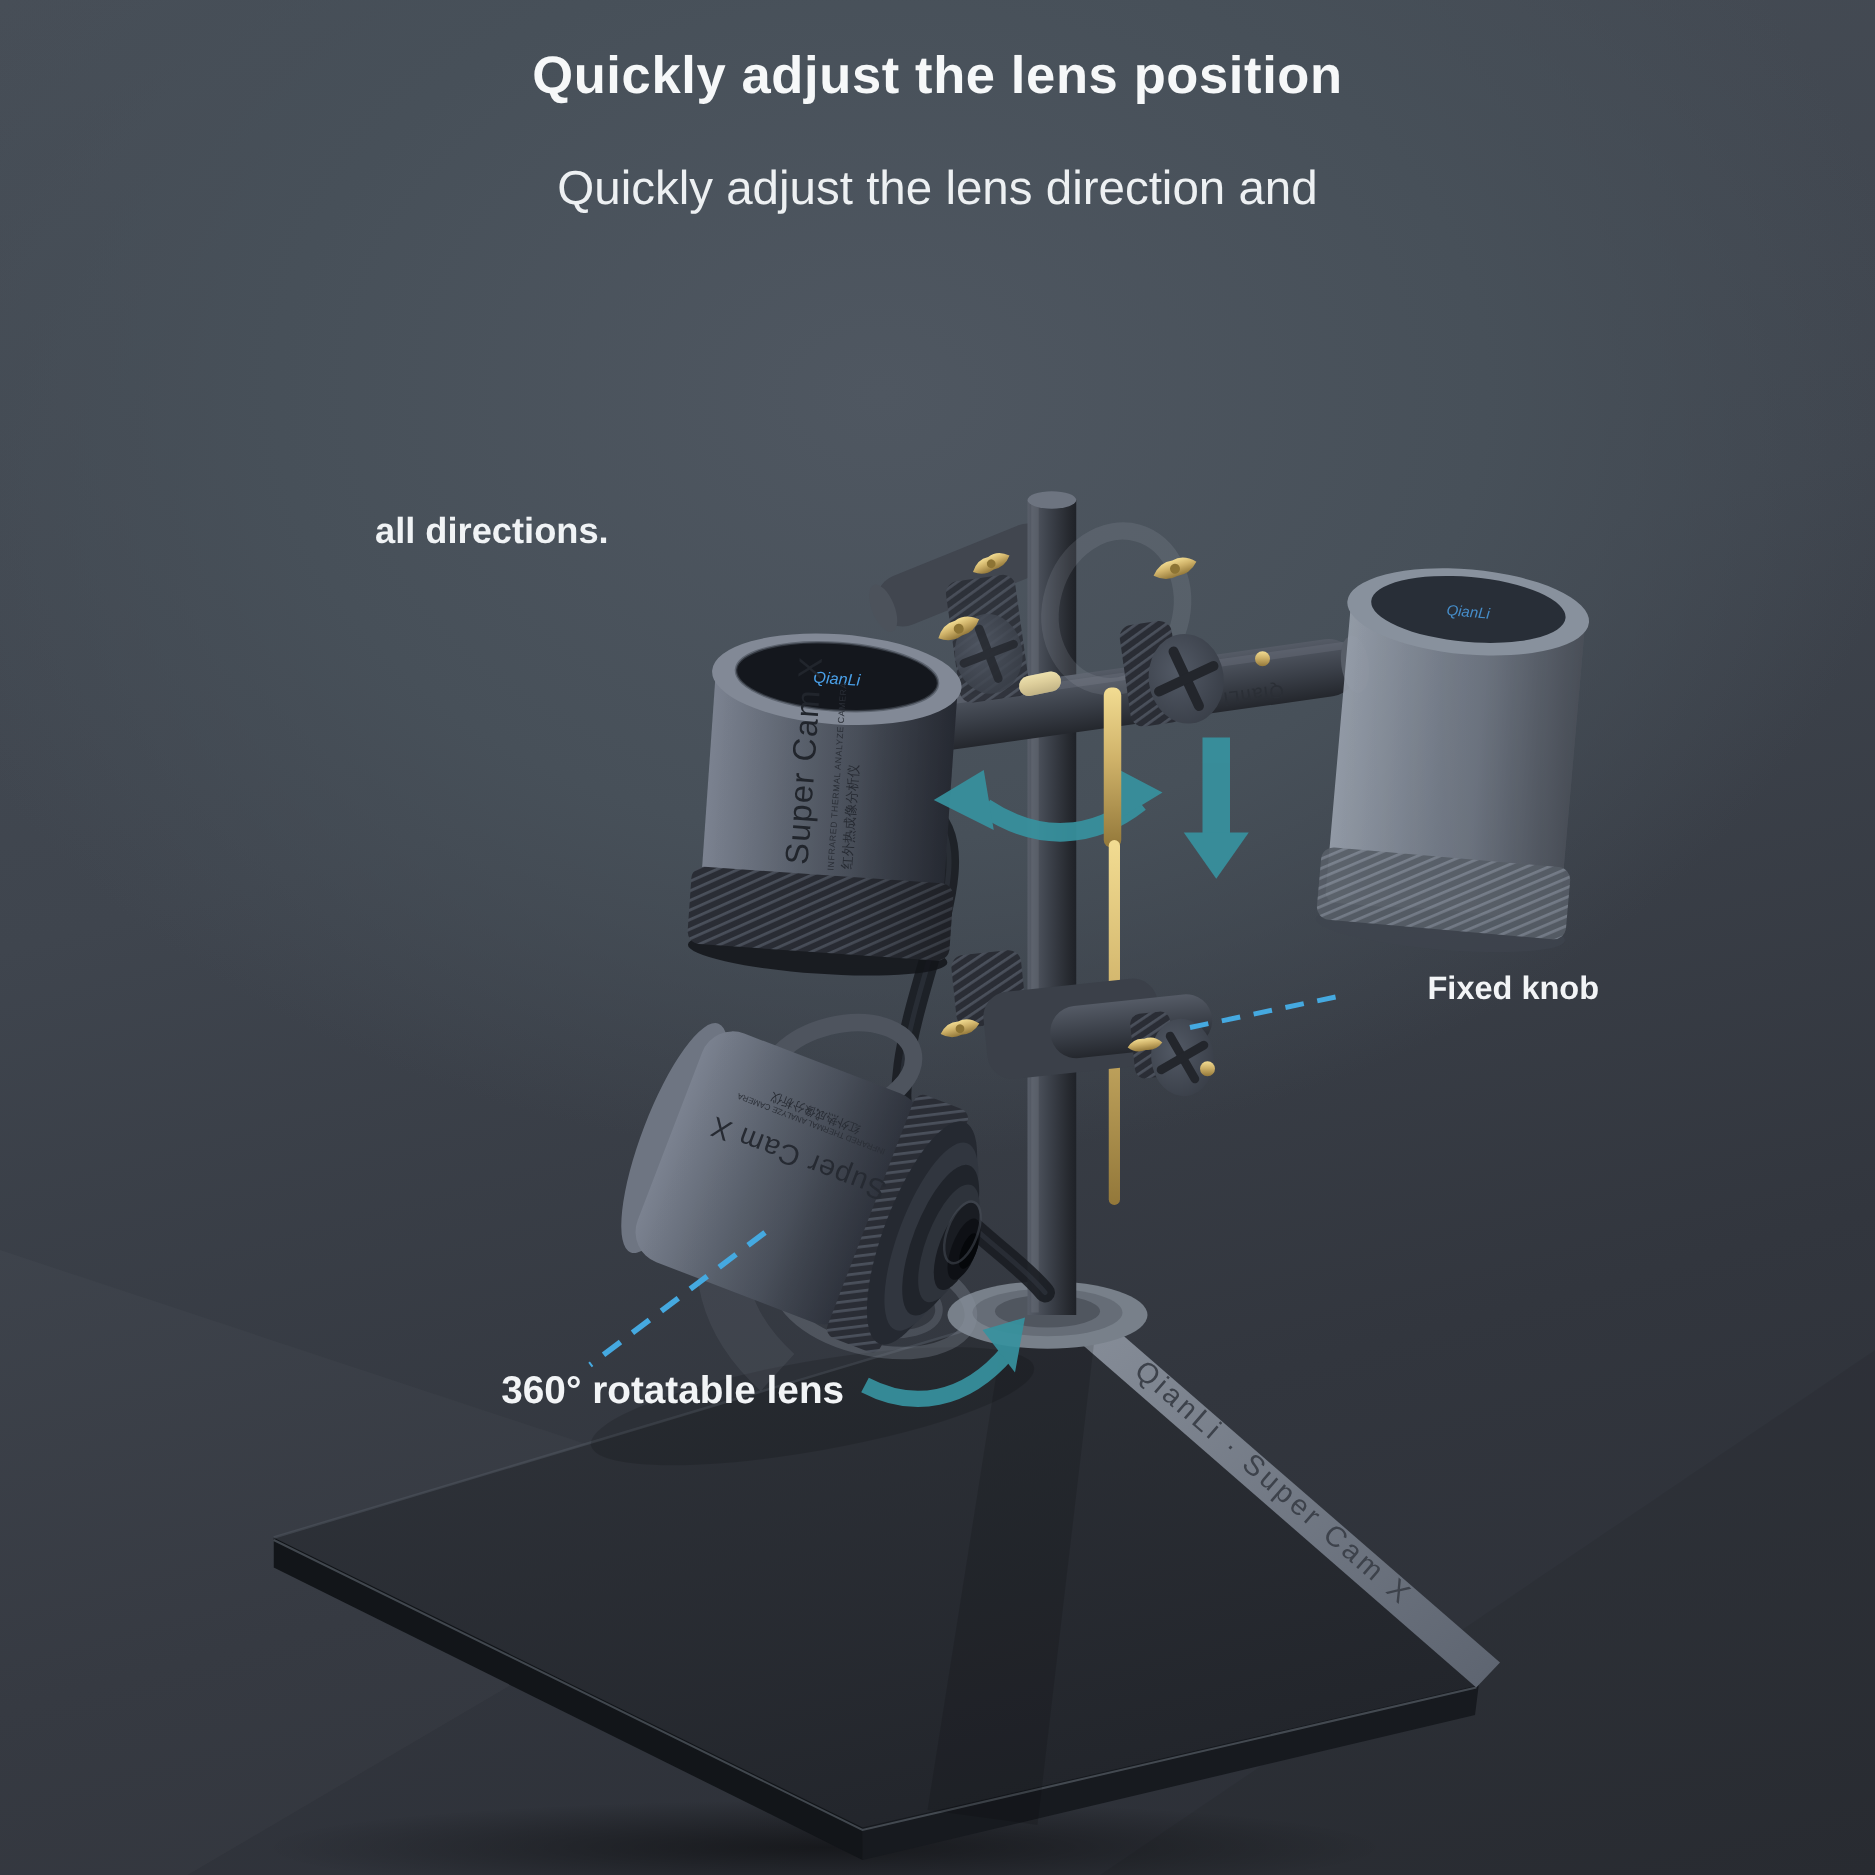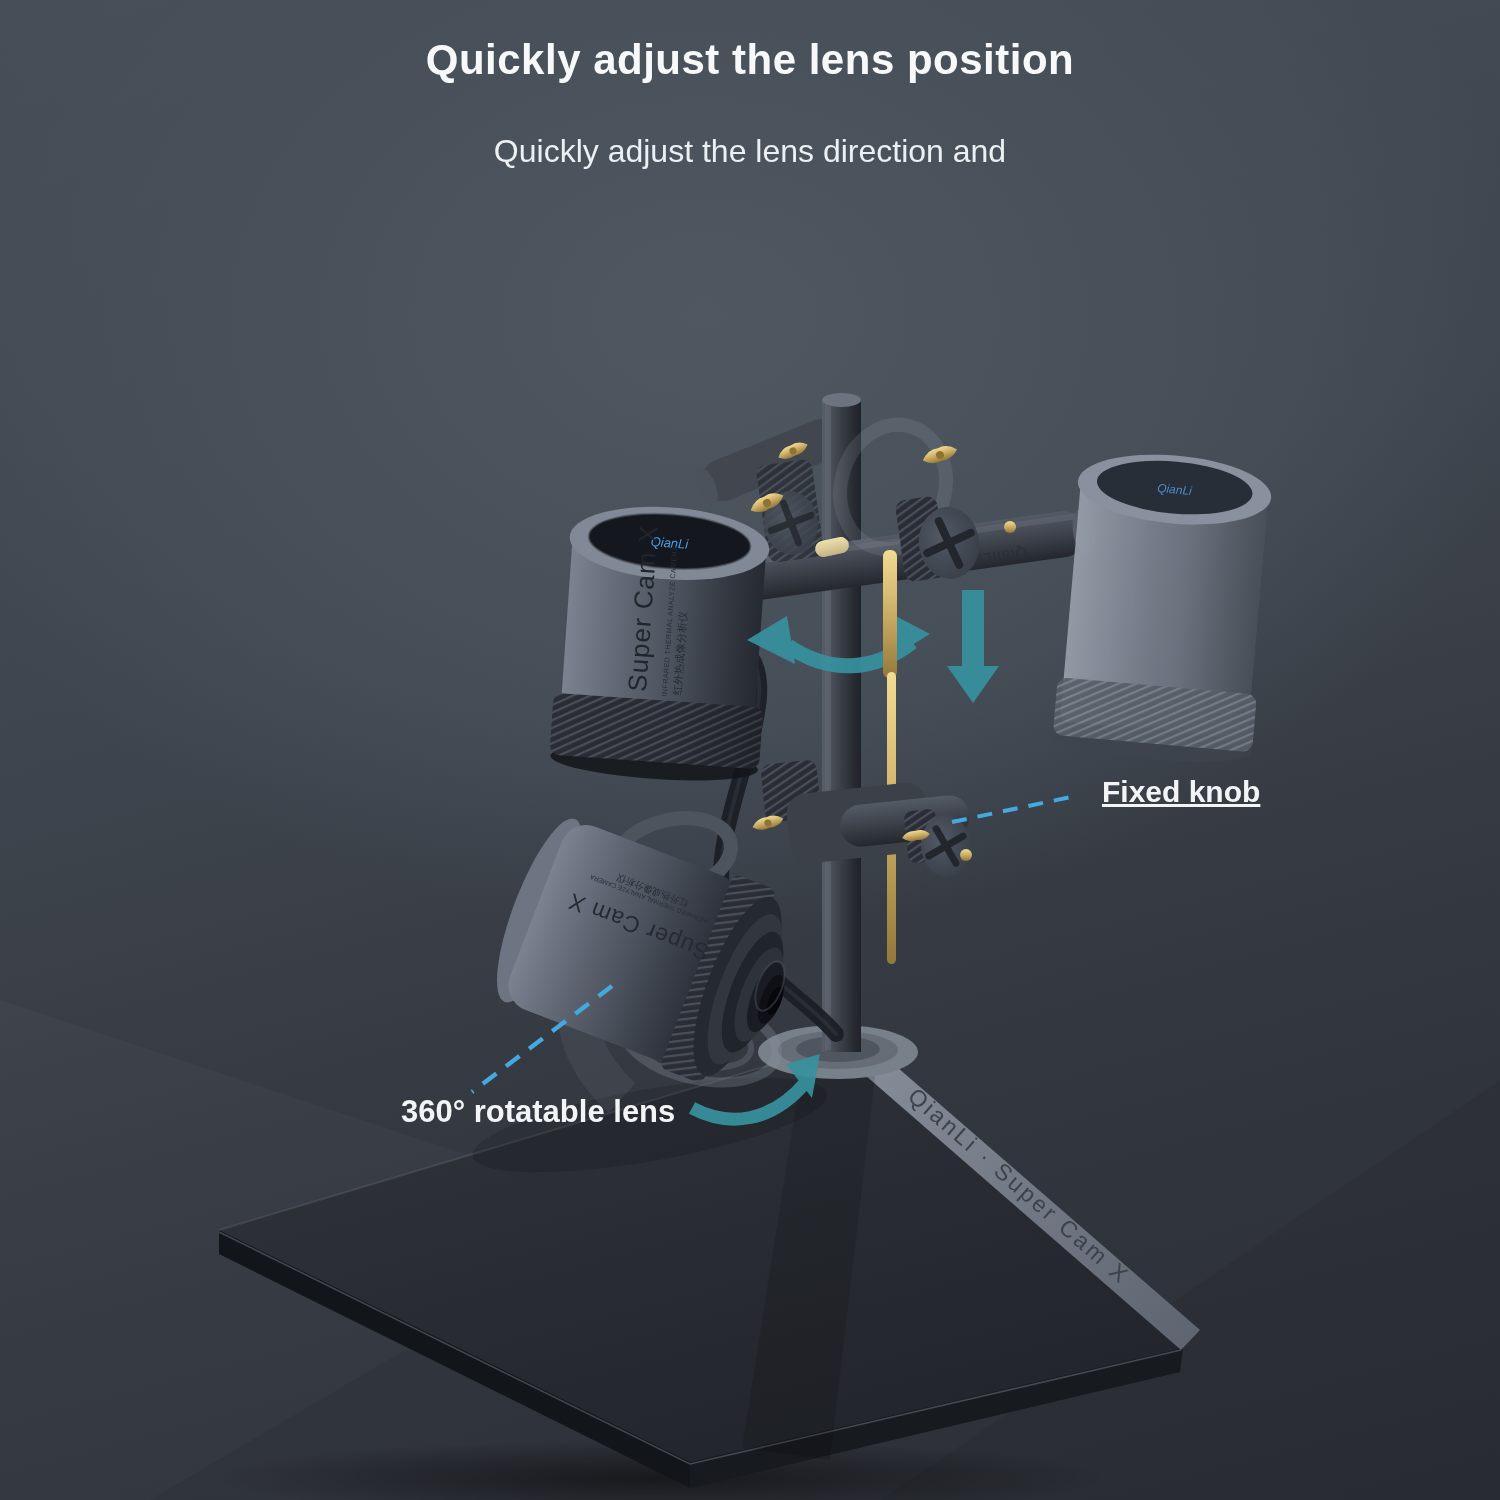--- a/index.html
+++ b/index.html
@@ -9,28 +9,28 @@
     background:
       radial-gradient(1150px 850px at 47% 21%, #4f5761 0%, #475059 42%, rgba(71,80,89,0) 72%),
       linear-gradient(165deg,#474e57 0%,#3f454e 40%,#32363e 72%,#2b2e35 100%);
   }
   .title{
     position:absolute;top:36px;left:0;width:100%;text-align:center;
     font-size:42px;font-weight:700;color:#f6f8f9;letter-spacing:.5px;
   }
   .subtitle{
     position:absolute;top:128px;left:0;width:100%;text-align:center;
-    font-size:32px;font-weight:400;color:#edf0f2;line-height:47px;
+    font-size:38px;font-weight:400;color:#edf0f2;line-height:47px;
   }
   .note{
     position:absolute;top:405px;left:300px;
     font-size:29px;font-weight:600;color:#f0f3f5;line-height:40px;text-align:left;
   }
   .callout{position:absolute;color:#f2f4f6;font-weight:600;white-space:nowrap;}
-  #callout-fixed-knob{top:775px;left:1102px;font-size:30px;text-decoration:underline;}
+  #callout-fixed-knob{top:775px;left:1142px;font-size:26px;}
   #callout-lens{top:1094px;left:401px;font-size:31px;text-align:right;}
   svg.scene{position:absolute;left:0;top:0;}
 </style>
 </head>
 <body>
 
 <div class="page">
 
   <svg class="scene" width="1500" height="1500" viewBox="0 0 1500 1500">
     <defs>
@@ -270,19 +270,20 @@
     <line x1="612" y1="986" x2="472" y2="1092" stroke="#45a9e0" stroke-width="4.5" stroke-dasharray="17 12"></line>
   </svg>
 
   <div class="title">Quickly adjust the lens position</div>
 
   <div class="subtitle">
     <div>Quickly adjust the lens direction and</div>
   </div>
 
   <div class="note">
+    <div>all directions.</div>
   </div>
 
   <div class="callout" id="callout-fixed-knob">Fixed knob</div>
 
   <div class="callout" id="callout-lens">360° rotatable lens</div>
 
 </div>
 
 </body></html>

